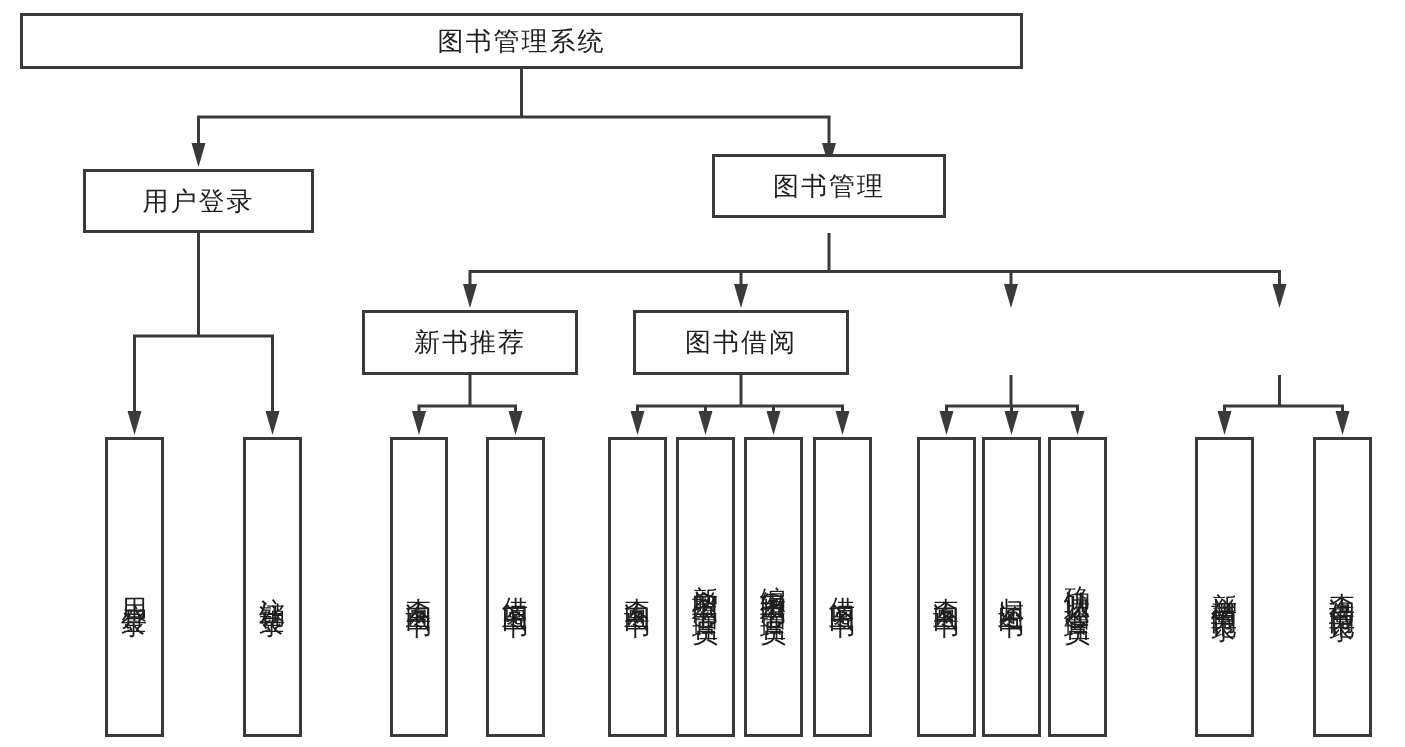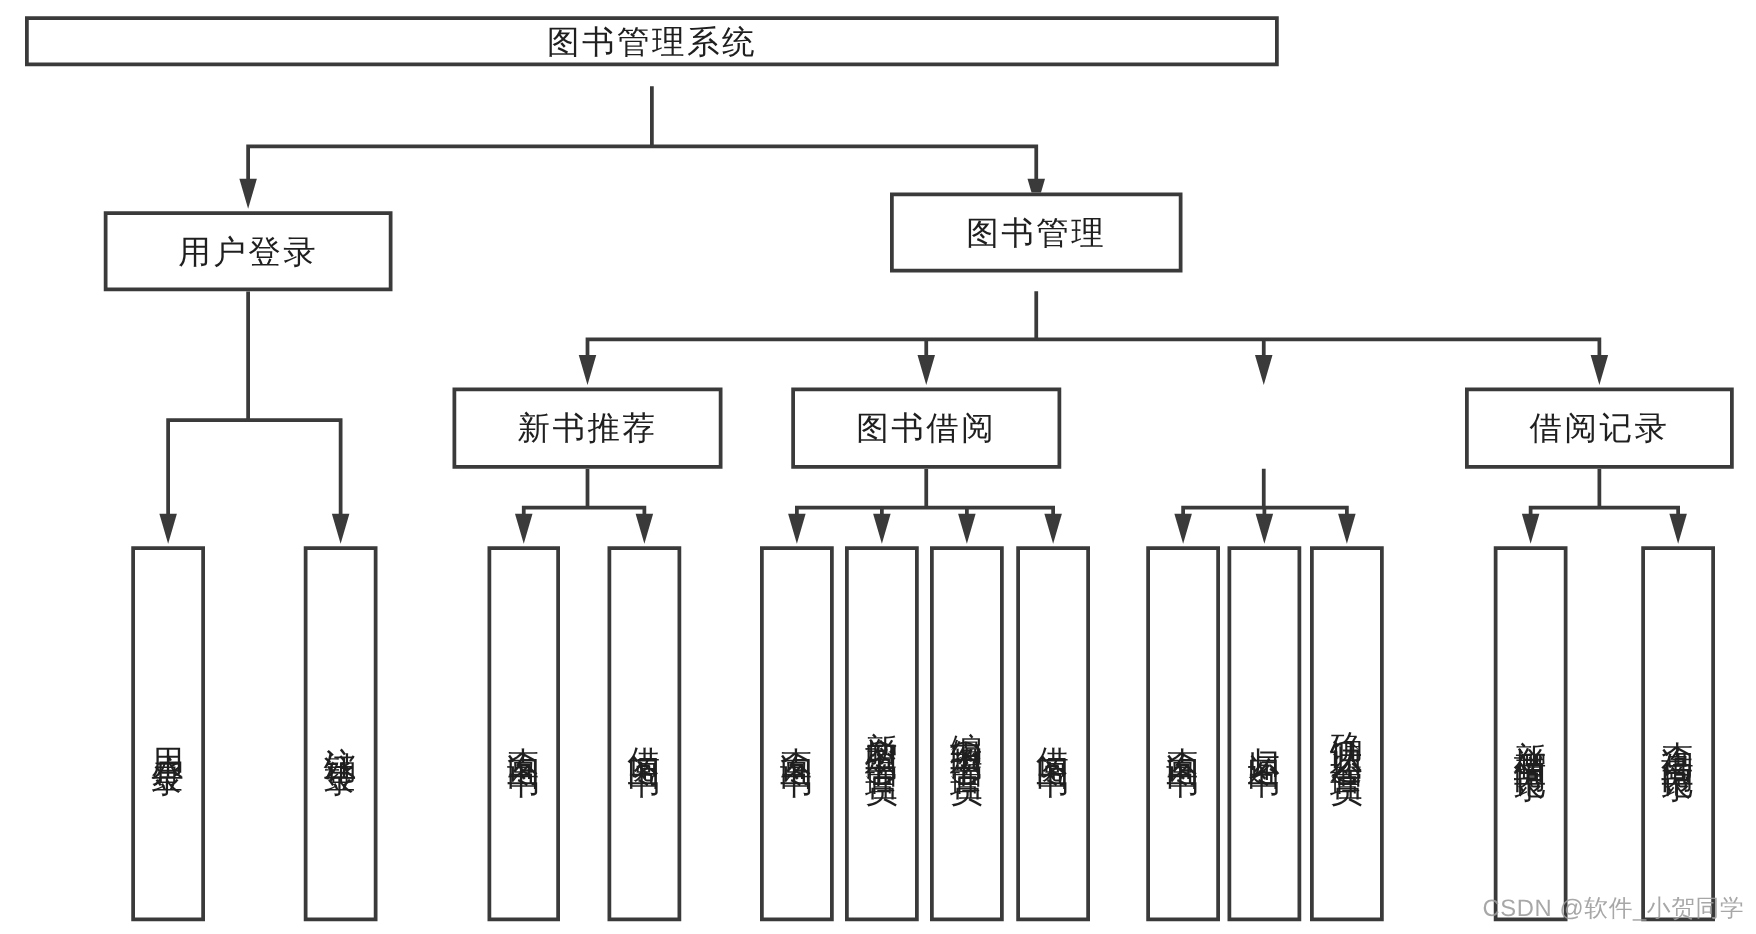--- a/index.html
+++ b/index.html
@@ -88,39 +88,36 @@
     <polygon class="carrow" points="698.5,411 712.5,411 705.5,435"></polygon>
     <polygon class="carrow" points="766.5,411 780.5,411 773.5,435"></polygon>
     <polygon class="carrow" points="835.5,411 849.5,411 842.5,435"></polygon>
     <polygon class="carrow" points="939.5,411 953.5,411 946.5,435"></polygon>
     <polygon class="carrow" points="1004.5,411 1018.5,411 1011.5,435"></polygon>
     <polygon class="carrow" points="1070.5,411 1084.5,411 1077.5,435"></polygon>
     <polygon class="carrow" points="1217.5,411 1231.5,411 1224.5,435"></polygon>
     <polygon class="carrow" points="1335.5,411 1349.5,411 1342.5,435"></polygon>
   </svg>
 
-  <div class="node" style="left:20px;top:13px;width:1003px;height:40px">
+  <div class="node" style="left:20px;top:13px;width:1003px;height:56px">
     <span>图书管理系统</span>
   </div>
 
   <div class="node" style="left:83px;top:169px;width:231px;height:64px">
     <span>用户登录</span>
   </div>
   <div class="node" style="left:712px;top:154px;width:234px;height:64px">
     <span>图书管理</span>
   </div>
 
   <div class="node" style="left:633px;top:310px;width:216px;height:65px">
     <span>图书借阅</span>
   </div>
   <div class="node" style="left:362px;top:310px;width:216px;height:65px">
     <span>新书推荐</span>
-  </div>
-  <div class="node" style="left:1172px;top:310px;width:215px;height:65px">
-    <span>借阅记录</span>
   </div>
 
   <div class="leaf" style="left:105px;top:437px;width:59px;height:300px">
     <span class="vtext">用户登录</span>
   </div>
   <div class="leaf" style="left:243px;top:437px;width:59px;height:300px">
     <span class="vtext">注销登录</span>
   </div>
 
   <div class="leaf" style="left:390px;top:437px;width:58px;height:300px">
@@ -153,15 +150,14 @@
     <span class="vtext">确认归还（管理员）</span>
   </div>
 
   <div class="leaf" style="left:1195px;top:437px;width:59px;height:300px">
     <span class="vtext">新增借阅记录</span>
   </div>
   <div class="leaf" style="left:1313px;top:437px;width:59px;height:300px">
     <span class="vtext">查询借阅记录</span>
   </div>
 
-  <div class="watermark">CSDN @软件_小贺同学</div>
 
 </div>
 
 </body></html>

